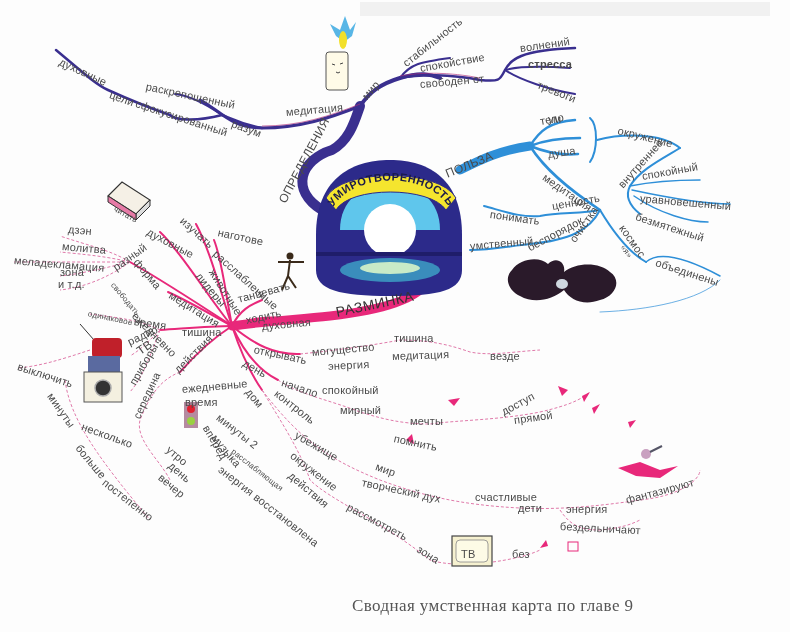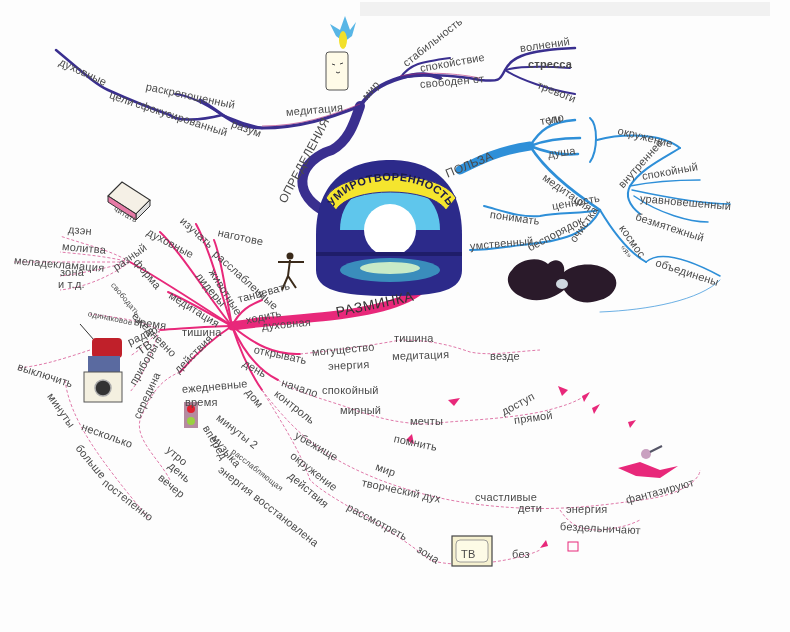--- a/index.html
+++ b/index.html
@@ -287,13 +287,14 @@
       <div class="lbl" style="left: 514px; top: 414px; transform: rotate(-8deg);">прямой</div>
       <div class="lbl" style="left: 376px; top: 460px; transform: rotate(20deg);">мир</div>
       <div class="lbl" style="left: 362px; top: 476px; transform: rotate(12deg);">творческий дух</div>
       <div class="lbl" style="left: 446px; top: 491px; transform: rotate(0deg); margin-left: 29px;">счастливые</div>
       <div class="lbl" style="left: 518px; top: 502px; transform: rotate(0deg);">дети</div>
       <div class="lbl" style="left: 566px; top: 503px; transform: rotate(0deg);">энергия</div>
       <div class="lbl" style="left: 560px; top: 520px; transform: rotate(3deg);">бездельничают</div>
       <div class="lbl" style="left: 626px; top: 494px; transform: rotate(-15deg);">фантазируют</div>
     </div>
 
+  <div class="caption">Сводная умственная карта по главе 9</div>
 </div>
 
 </body></html>

